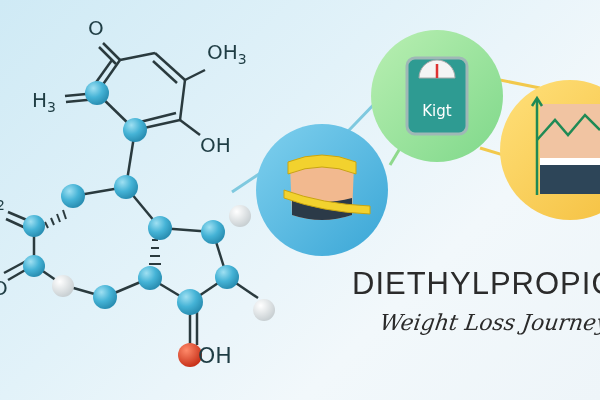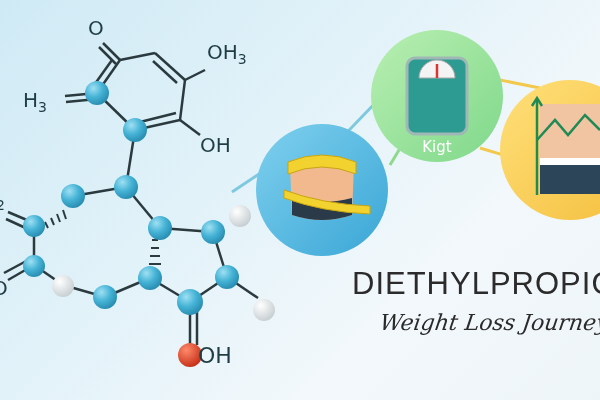--- a/index.html
+++ b/index.html
@@ -4,21 +4,21 @@
 <style>
   html, body { margin:0; padding:0; }
   body { width:600px; height:400px; overflow:hidden; position:relative;
     background: linear-gradient(135deg, #cfeaf5 0%, #e2f2f9 40%, #f2f8fb 70%, #eef5f9 100%);
     font-family: "DejaVu Sans", sans-serif; }
   .stage { position:absolute; left:0; top:0; width:600px; height:400px; }
   .lbl { position:absolute; color:#1f3d44; font-family:"DejaVu Sans", sans-serif; font-size:20px; line-height:1; }
   .lbl sub { font-size:14px; }
   .title { position:absolute; left:352px; top:266px; font-family:"Liberation Sans", sans-serif; font-size:31px; letter-spacing:1px; color:#2b2b2b; white-space:nowrap; }
   .subtitle { position:absolute; left:380px; top:310px; font-family:"DejaVu Serif", serif; font-style:italic; font-size:22px; color:#2b2b2b; white-space:nowrap; transform:skewX(-8deg); }
-  .scale-text { position:absolute; left:0; width:100%; text-align:center; top:44px; color:#fff; font-family:"DejaVu Sans", sans-serif; font-size:15px;margin-top:36px; }
+  .scale-text { position:absolute; left:0; width:100%; text-align:center; top:44px; color:#fff; font-family:"DejaVu Sans", sans-serif; font-size:15px; }
 </style>
 </head>
 <body>
 
 <div class="stage">
   <svg width="600" height="400" style="position:absolute;left:0;top:0">
     <defs>
       <radialGradient id="cg" cx="35%" cy="30%" r="70%">
         <stop offset="0%" stop-color="#9fe0f2"></stop>
         <stop offset="55%" stop-color="#45b3d6"></stop>
@@ -139,21 +139,21 @@
       <rect x="540" y="164" width="60" height="30" fill="#2d4558"></rect>
       <rect x="540" y="158" width="60" height="7" fill="#fff"></rect>
       <polyline points="537,195 537,100" fill="none" stroke="#1f8a55" stroke-width="2.5"></polyline>
       <polyline points="532,106 537,98 542,106" fill="none" stroke="#1f8a55" stroke-width="2.5"></polyline>
       <polyline points="537,140 555,120 568,135 585,115 600,130" fill="none" stroke="#1f8a55" stroke-width="2.5"></polyline>
     </g>
   </svg>
 
   <div class="lbl" style="left:88px;top:18px">O</div>
   <div class="lbl" style="left:207px;top:42px"><span>OH</span><sub>3</sub></div>
-  <div class="lbl" style="left:23px;top:90px"><span>H</span><sub>3</sub></div>
+  <div class="lbl" style="left:32px;top:90px"><span>H</span><sub>3</sub></div>
   <div class="lbl" style="left:200px;top:135px">OH</div>
   <div class="lbl" style="left:-4px;top:198px;font-size:14px">2</div>
   <div class="lbl" style="left:-8px;top:278px">O</div>
   <div class="lbl" style="left:198px;top:345px;font-size:22px">OH</div>
 
   <div style="position:absolute;left:407px;top:58px;width:60px;height:76px">
     <div class="scale-text">Kigt</div>
   </div>
 
   <div class="title">DIETHYLPROPION</div>

